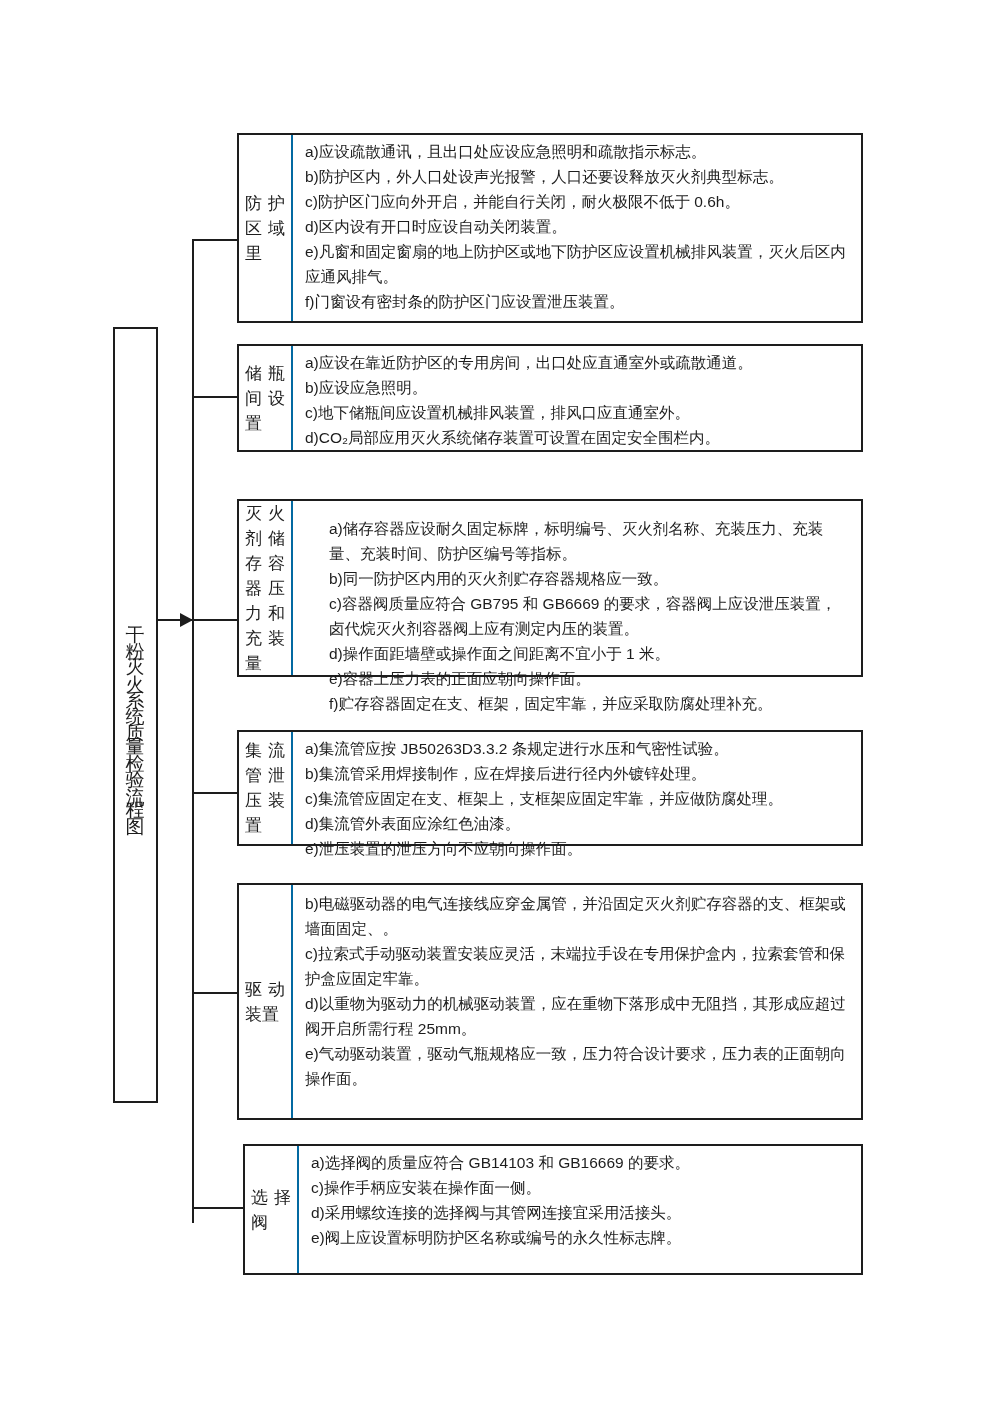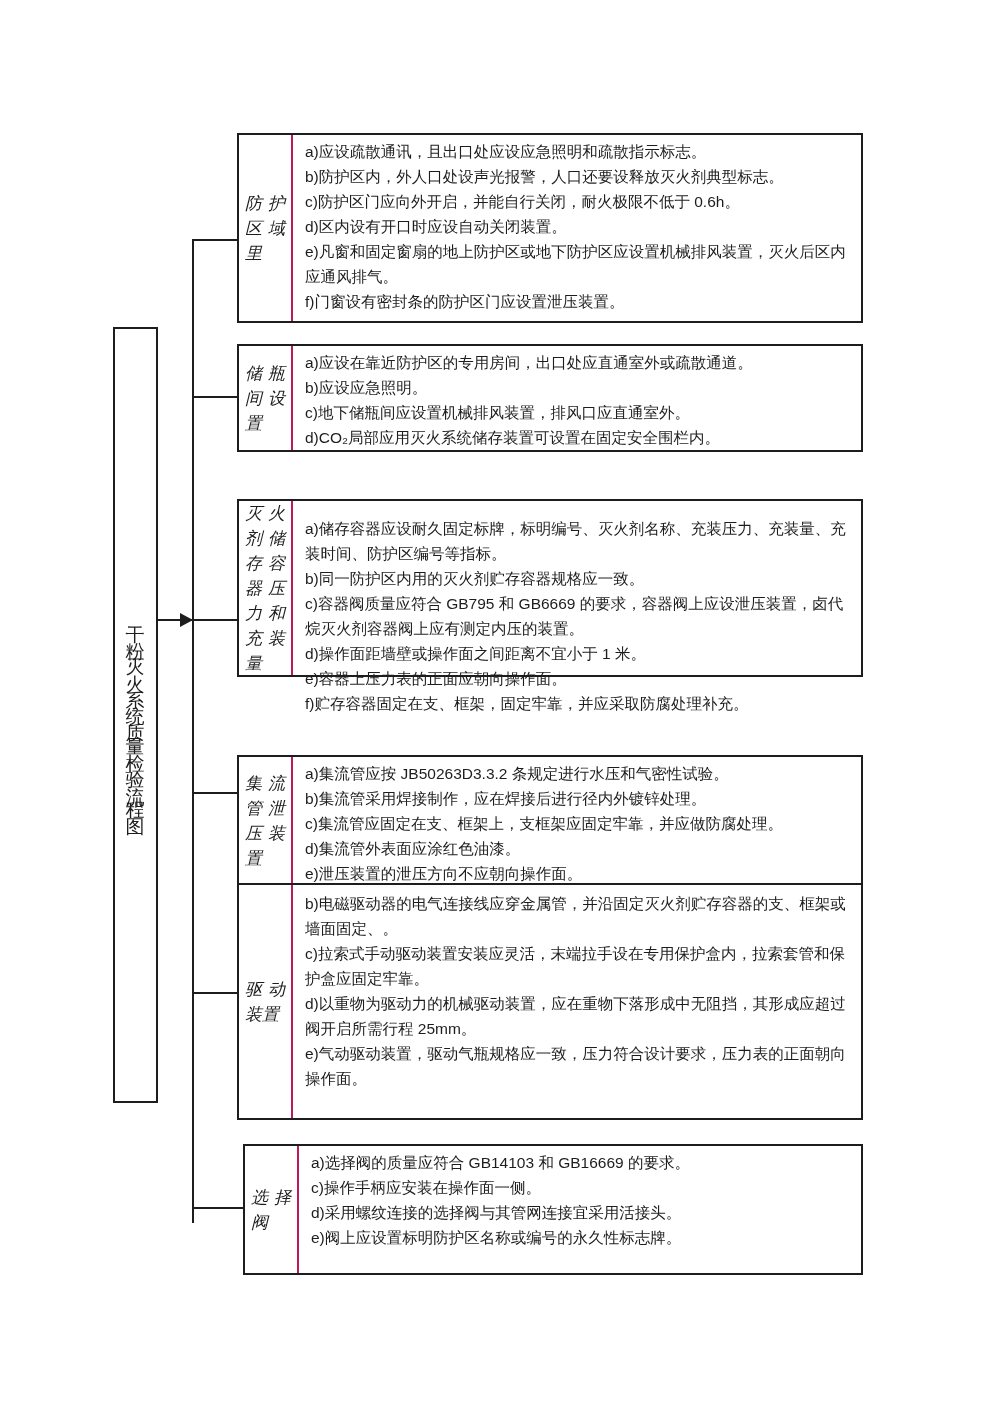--- a/index.html
+++ b/index.html
@@ -59,46 +59,45 @@
     width: 626px;
     border: 2px solid #1d1d1d;
     box-sizing: border-box;
     background: #ffffff;
     display: flex;
     align-items: stretch;
   }
   .b1 { top: 133px;  height: 190px; }
   .b2 { top: 344px;  height: 108px; }
   .b3 { top: 499px;  height: 178px; }
-  .b4 { top: 755px;  height: 132px; }
+  .b4 { top: 730px;  height: 116px; }
   .b5 { top: 883px;  height: 237px; }
   .b6 { top: 1144px; height: 131px; left: 243px; width: 620px; }
   .label-cell {
     width: 54px;
     flex: 0 0 54px;
-    border-right: 2px solid #be185d;
+    border-right: 2px solid #0369a1;
     display: flex; align-items: center; justify-content: center;
     box-sizing: border-box;
-    font-style: italic;
   }
   .label-text {
     width: 40px;
     font-size: 17px;
     line-height: 25px;
     text-align: justify;
     word-break: break-all;
   }
   .content {
     flex: 1 1 auto;
     padding: 4px 10px 2px 12px;
     font-size: 15.5px;
     line-height: 25px;
     box-sizing: border-box;
   }
-  .b3 .content { padding-top: 15px; }
+  .b3 .content { padding-top: 15px; margin-left: 24px; }
   .b5 .content { padding-top: 6px; }
   .item { text-align: left; }
 </style>
 </head>
 <body>
 
 <div id="page">
 
   <div class="title-box">
     <div class="title-text">干粉灭火系统质量检验流程图</div>

